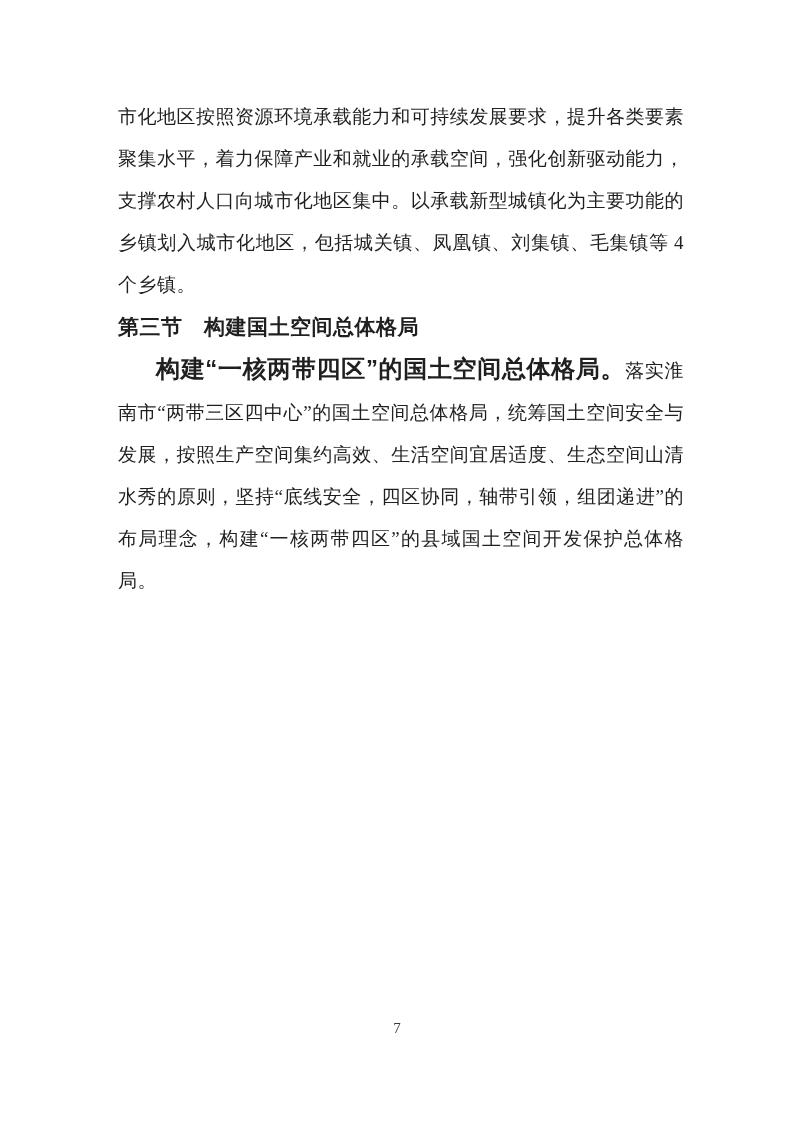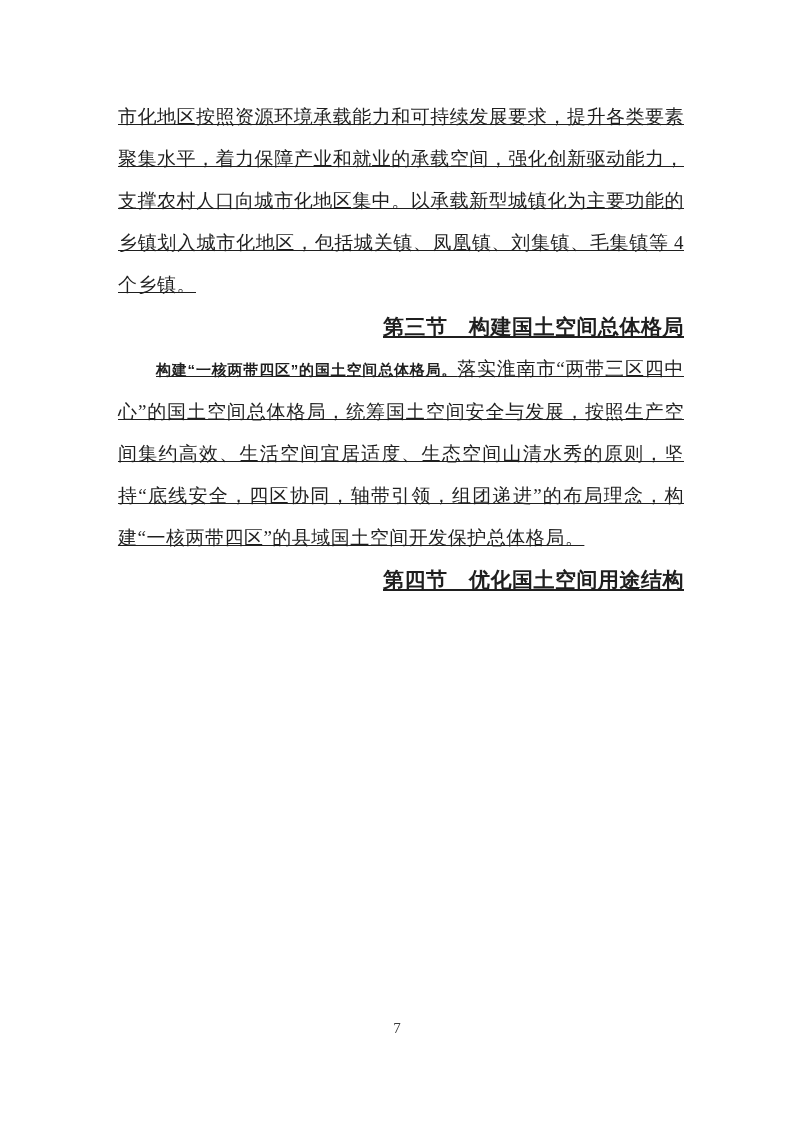--- a/index.html
+++ b/index.html
@@ -14,47 +14,46 @@
     background: #ffffff;
     overflow: hidden;
     font-family: "Liberation Serif", "DejaVu Serif", serif;
     color: #1f1f1f;
   }
   .content {
     position: absolute;
     left: 118px;
     top: 96px;
     width: 566px;
-    text-decoration: underline;
   }
   .para {
     margin: 0;
     font-size: 19px;
     line-height: 42px;
     letter-spacing: 0.5px;
     text-align: justify;
     text-indent: 2em;
     word-break: break-all;
     overflow-wrap: anywhere;
   }
   .para.no-indent {
     text-indent: 0;
   }
   .para .lead {
     font-weight: bold;
     font-family: "Liberation Sans", "DejaVu Sans", sans-serif;
-    font-size: 15px;
+    font-size: 24px;
   }
   .heading {
     margin: 0;
     font-size: 21px;
     line-height: 42px;
     font-weight: bold;
     font-family: "Liberation Sans", "DejaVu Sans", sans-serif;
-    text-align: right;
+    text-align: left;
     text-indent: 0;
     letter-spacing: 0.5px;
   }
   .page-number {
     position: absolute;
     left: 0;
     top: 1018px;
     width: 794px;
     text-align: center;
     font-size: 15px;
@@ -69,19 +68,18 @@
 <div class="page">
   <div class="content">
 
     <p class="para no-indent"><span>市化地区按照资源环境承载能力和可持续发展要求，提升各类要素聚集水平，着力保障产业和就业的承载空间，强化创新驱动能力，支撑农村人口向城市化地区集中。以承载新型城镇化为主要功能的乡镇划入城市化地区，包括城关镇、凤凰镇、刘集镇、毛集镇等 4 个乡镇。</span></p>
 
     <h2 class="heading">第三节　构建国土空间总体格局</h2>
 
     <p class="para"><span class="lead">构建“一核两带四区”的国土空间总体格局。</span><span>落实淮南市“两带三区四中心”的国土空间总体格局，统筹国土空间安全与发展，按照生产空间集约高效、生活空间宜居适度、生态空间山清水秀的原则，坚持“底线安全，四区协同，轴带引领，组团递进”的布局理念，构建“一核两带四区”的县域国土空间开发保护总体格局。</span></p>
 
 
-    <h2 class="heading">第四节　优化国土空间用途结构</h2>
 
 
   </div>
 
   <div class="page-number">7</div>
 </div>
 
 </body></html>

